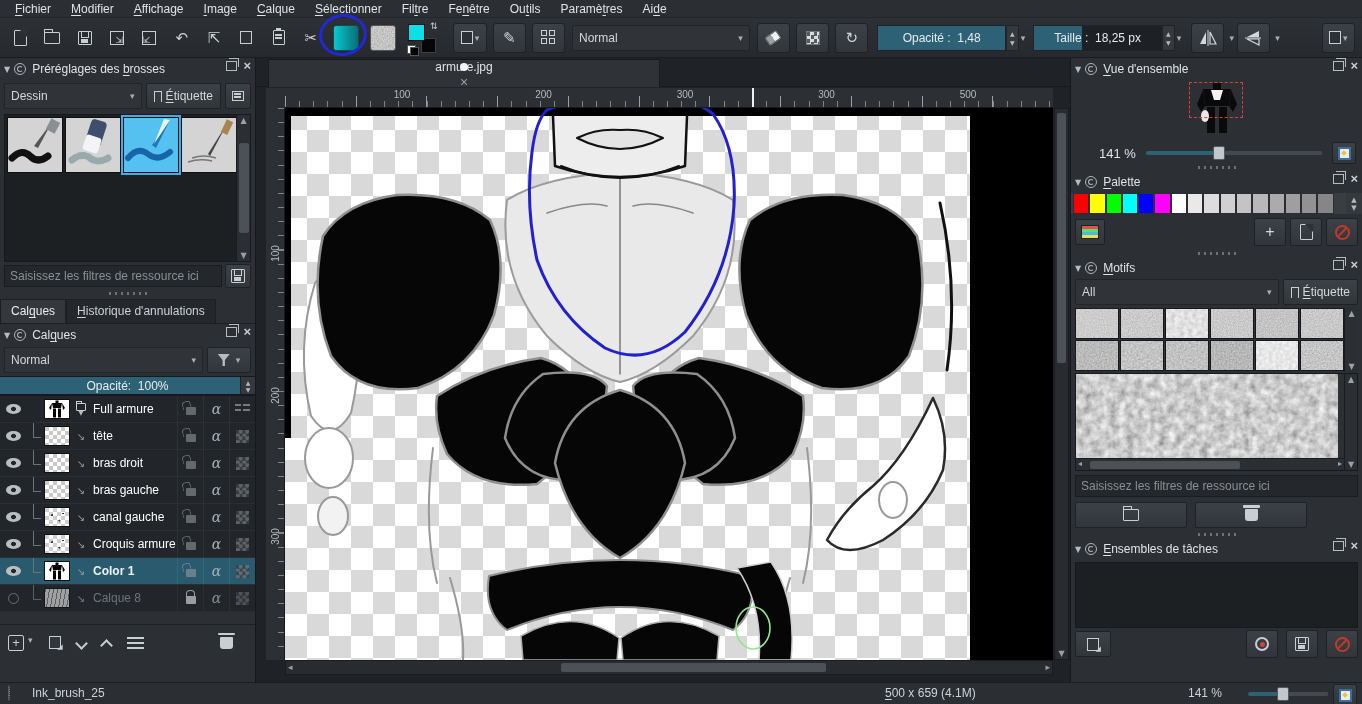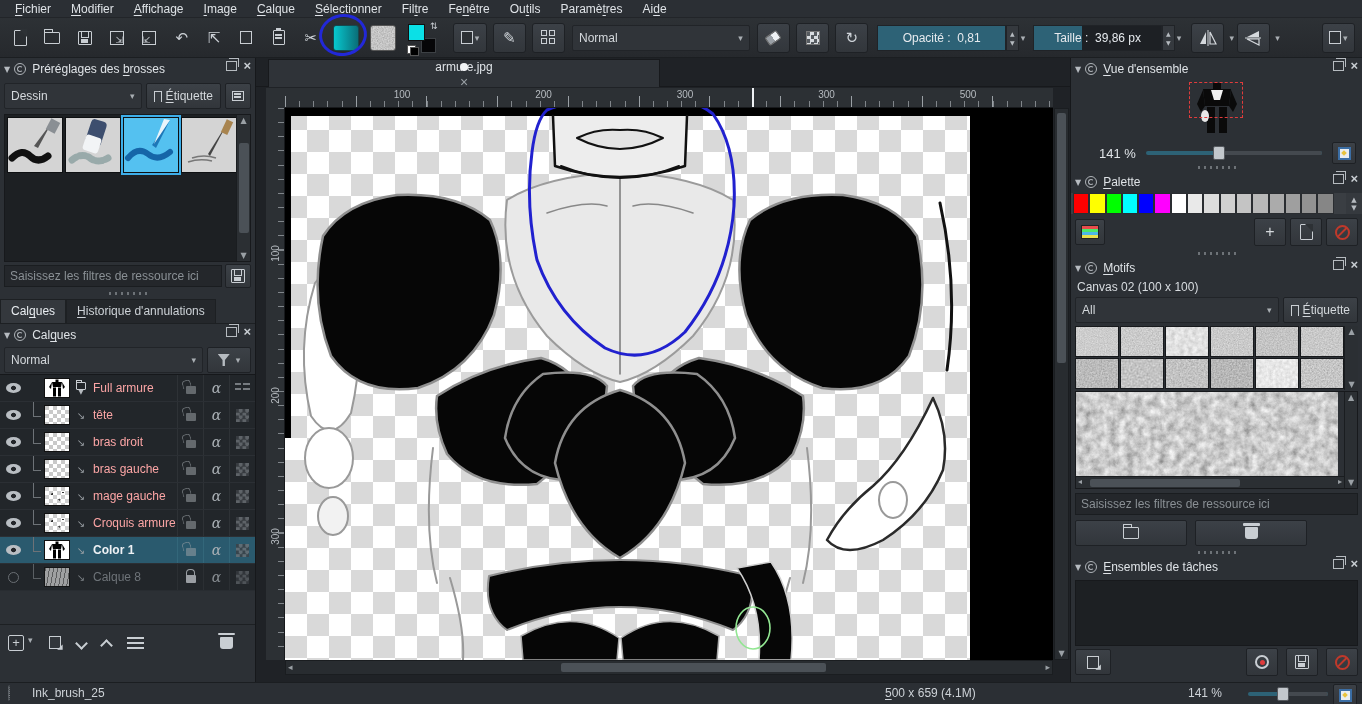--- a/index.html
+++ b/index.html
@@ -111,21 +111,21 @@
   .thumb-checker { background:repeating-conic-gradient(#fff 0 25%, #c9c9c9 0 50%); background-size:8px 8px; }
   .thumb-speckle { background:repeating-conic-gradient(#fff 0 25%, #cfcfcf 0 50%); background-size:8px 8px; }
   .thumb-speckle::after { content:""; position:absolute; inset:0; background:radial-gradient(circle at 30% 40%, #333 0.8px, transparent 1.2px), radial-gradient(circle at 60% 70%, #444 0.8px, transparent 1.2px), radial-gradient(circle at 75% 30%, #333 0.7px, transparent 1px); }
   .thumb-sketch { background:#c9c9c9; }
   .thumb-sketch::after { content:""; position:absolute; inset:0; background:repeating-linear-gradient(100deg, rgba(40,40,40,.55) 0 1px, transparent 1px 4px); }
   .lr-grpico { width:16px; display:flex; flex-direction:column; align-items:center; color:#b6bbc0; }
   .lr-grpico .fold { width:10px; height:8px; border:1.3px solid #c9ced3; border-radius:1px; position:relative; }
   .lr-grpico .fold::before { content:""; position:absolute; left:-1px; top:-3px; width:4px; height:2px; border:1.3px solid #c9ced3; border-bottom:none; }
   .lr-grpico .chev { font-size:7px; line-height:5px; }
   .lr-inherit { width:16px; color:#9aa0a5; font-size:10px; text-align:center; font-family:"DejaVu Sans",sans-serif; }
-  .lr-name { flex:1; padding-left:4px; color:#fca5a5; white-space:nowrap; overflow:hidden; }
+  .lr-name { flex:1; padding-left:4px; color:#ffffff; white-space:nowrap; overflow:hidden; }
   .lr-name.bold { font-weight:bold; color:#eef1f4; }
   .lr-name.dim { color:#878d93; }
   .lr-cell { width:26px; height:100%; display:flex; align-items:center; justify-content:center; border-left:1px solid #2e3236; flex:none; }
   .layer-row.selected .lr-cell { border-left-color:#33677a; }
   .lock { width:10px; height:8px; background:#9aa0a5; border-radius:1px; position:relative; margin-top:4px; }
   .lock::before { content:""; position:absolute; width:7px; height:7px; border:1.8px solid #9aa0a5; border-bottom:none; border-radius:4px 4px 0 0; top:-6px; }
   .lock.open { opacity:.55; } .lock.open::before { left:-4px; transform:rotate(-14deg); }
   .lock.closed { background:#c2c7cc; } .lock.closed::before { left:0.2px; border-color:#c2c7cc; }
   .alpha-ico { font-family:"DejaVu Serif", serif; font-style:italic; color:#aab0b5; font-size:14px; }
   .trail-checker { width:13px; height:13px; background:repeating-conic-gradient(#6d7277 0 25%, #3c4045 0 50%); background-size:6.5px 6.5px; opacity:.8; }
@@ -290,30 +290,30 @@
         <span class="i-eraser"></span>
       </div>
     <div class="tbtn tbig">
         <span class="i-checker"></span>
       </div>
     <div class="tbtn tbig ico">
         <span>↻</span>
       </div>
     <div class="slider-widget" style="width:132px;margin-left:6px">
       <span class="slider-fill" style="width:100%"></span>
-      <span class="slider-label"><span>Opacité :</span>&nbsp;&nbsp;<span>0,81</span></span>
+      <span class="slider-label"><span>Opacité :</span>&nbsp;&nbsp;<span>1,48</span></span>
     </div>
     <div class="spin ico">
         <span>▲</span>
         <span>▼</span>
       </div>
     <span class="mini-arr ico">▾</span>
     <div class="slider-widget" style="width:132px;margin-left:8px">
       <span class="slider-fill" style="width:38%"></span>
-      <span class="slider-label"><span>Taille :</span>&nbsp;&nbsp;<span>39,86 px</span></span>
+      <span class="slider-label"><span>Taille :</span>&nbsp;&nbsp;<span>18,25 px</span></span>
     </div>
     <div class="spin ico">
         <span>▲</span>
         <span>▼</span>
       </div>
     <span class="mini-arr ico">▾</span>
     <div class="tbtn tbig mirbtn" style="margin-left:10px">
       <svg width="18" height="16" viewBox="0 0 18 16">
           <path d="M7,2 L7,14 L1,14 Z" fill="#d4d8dc"></path>
           <path d="M11,2 L11,14 L17,14 Z" fill="none" stroke="#d4d8dc" stroke-width="1.2"></path>
@@ -415,20 +415,28 @@
     </div>
     <div class="lrow" style="padding:1px 4px">
       <div class="dd" style="flex:1">
         <span>Normal</span>
         <span class="arr ico">▾</span>
       </div>
       <div class="tag-btn" style="width:44px;justify-content:center">
         <span class="i-funnel"></span>
           <span class="mini-arr ico">▾</span>
       </div>
+    </div>
+    <div class="opac-slider">
+      <span class="fill"></span>
+      <span class="lbl"><span>Opacité:</span>&nbsp;&nbsp;<span>100%</span></span>
+      <span class="spin2 ico">
+          <span>▲</span>
+          <span>▼</span>
+        </span>
     </div>
     <div id="layers-list">
         <div class="layer-row">
     <span class="lr-eye">
             <span class="eye eye-on"></span>
           </span>
     <span class="lr-ind"></span>
     <span class="lr-thumb"><svg width="24" height="18" viewBox="0 0 24 18">
               <rect width="24" height="18" fill="#fff"></rect>
               <path d="M7,3 L17,3 L16,8 L8,8 Z" fill="#000"></path>
@@ -506,21 +514,21 @@
             <span class="trail-checker"></span>
           </span>
   </div>
         <div class="layer-row">
     <span class="lr-eye">
             <span class="eye eye-on"></span>
           </span>
     <span class="lr-ind on"></span>
     <span class="lr-thumb thumb-speckle"></span>
     <span class="lr-inherit">↘</span>
-    <span class="lr-name">mage gauche</span>
+    <span class="lr-name">canal gauche</span>
     <span class="lr-cell">
             <span class="lock open"></span>
           </span>
     <span class="lr-cell">
             <span class="alpha-ico">α</span>
           </span>
     <span class="lr-cell lr-trail">
             <span class="trail-checker"></span>
           </span>
   </div>
@@ -771,21 +779,20 @@
 
     <div class="docker-hdr">
       <span class="tri ico">▼</span>
         <span class="dkico"></span>
       <span id="ptn-title"><u>M</u>otifs</span>
       <span class="hdr-btns">
           <span class="float-ico"></span>
           <span class="close-ico">×</span>
         </span>
     </div>
-    <div style="padding:1px 6px 3px;color:#d8dce0">Canvas 02 (100 x 100)</div>
     <div class="lrow" style="padding:0 4px 3px">
       <div class="dd" style="flex:1">
         <span>All</span>
         <span class="arr ico">▾</span>
       </div>
       <div class="tag-btn">
         <span class="bookmark"></span>
         <span id="ptn-tag-label"><u>É</u>tiquette</span>
       </div>
     </div>

